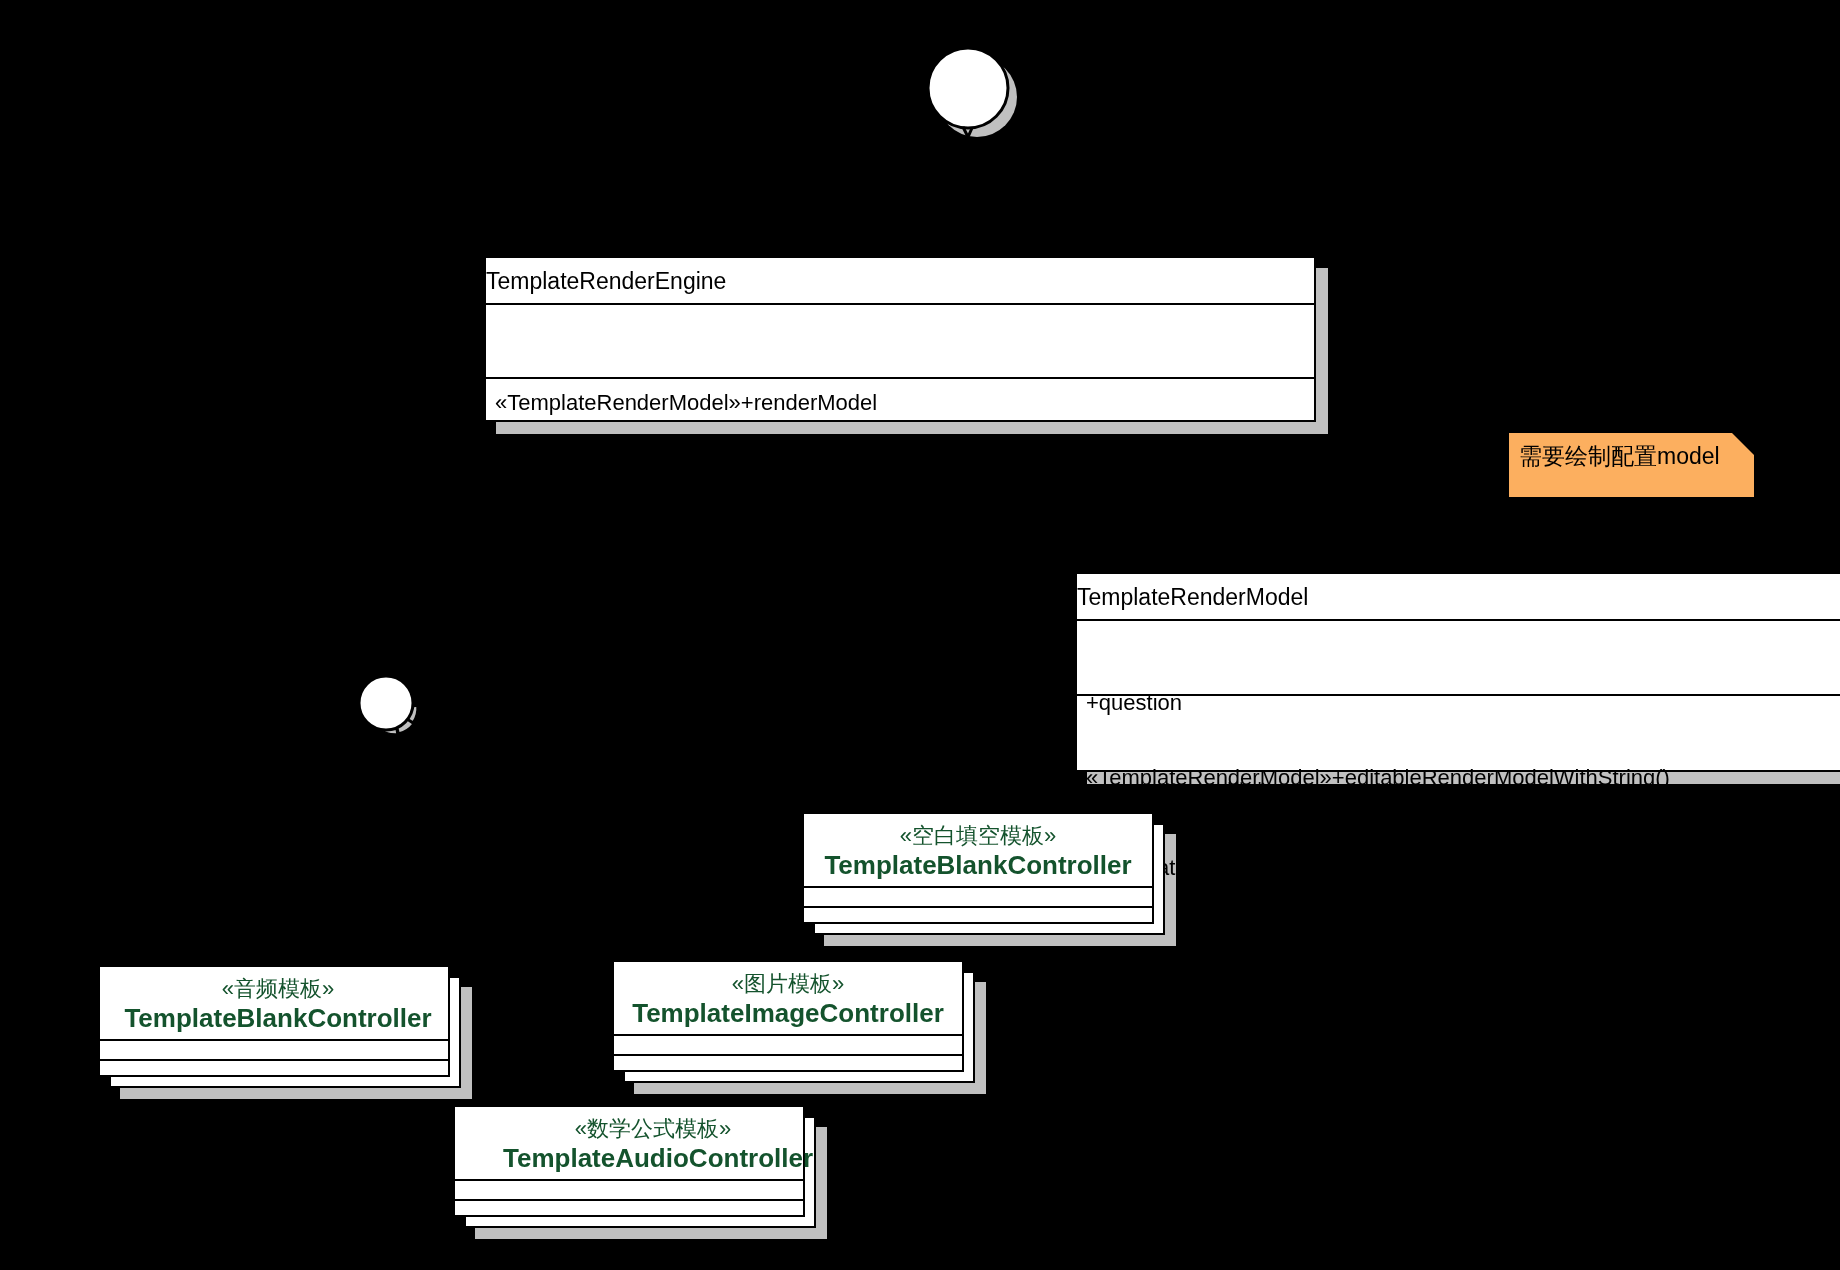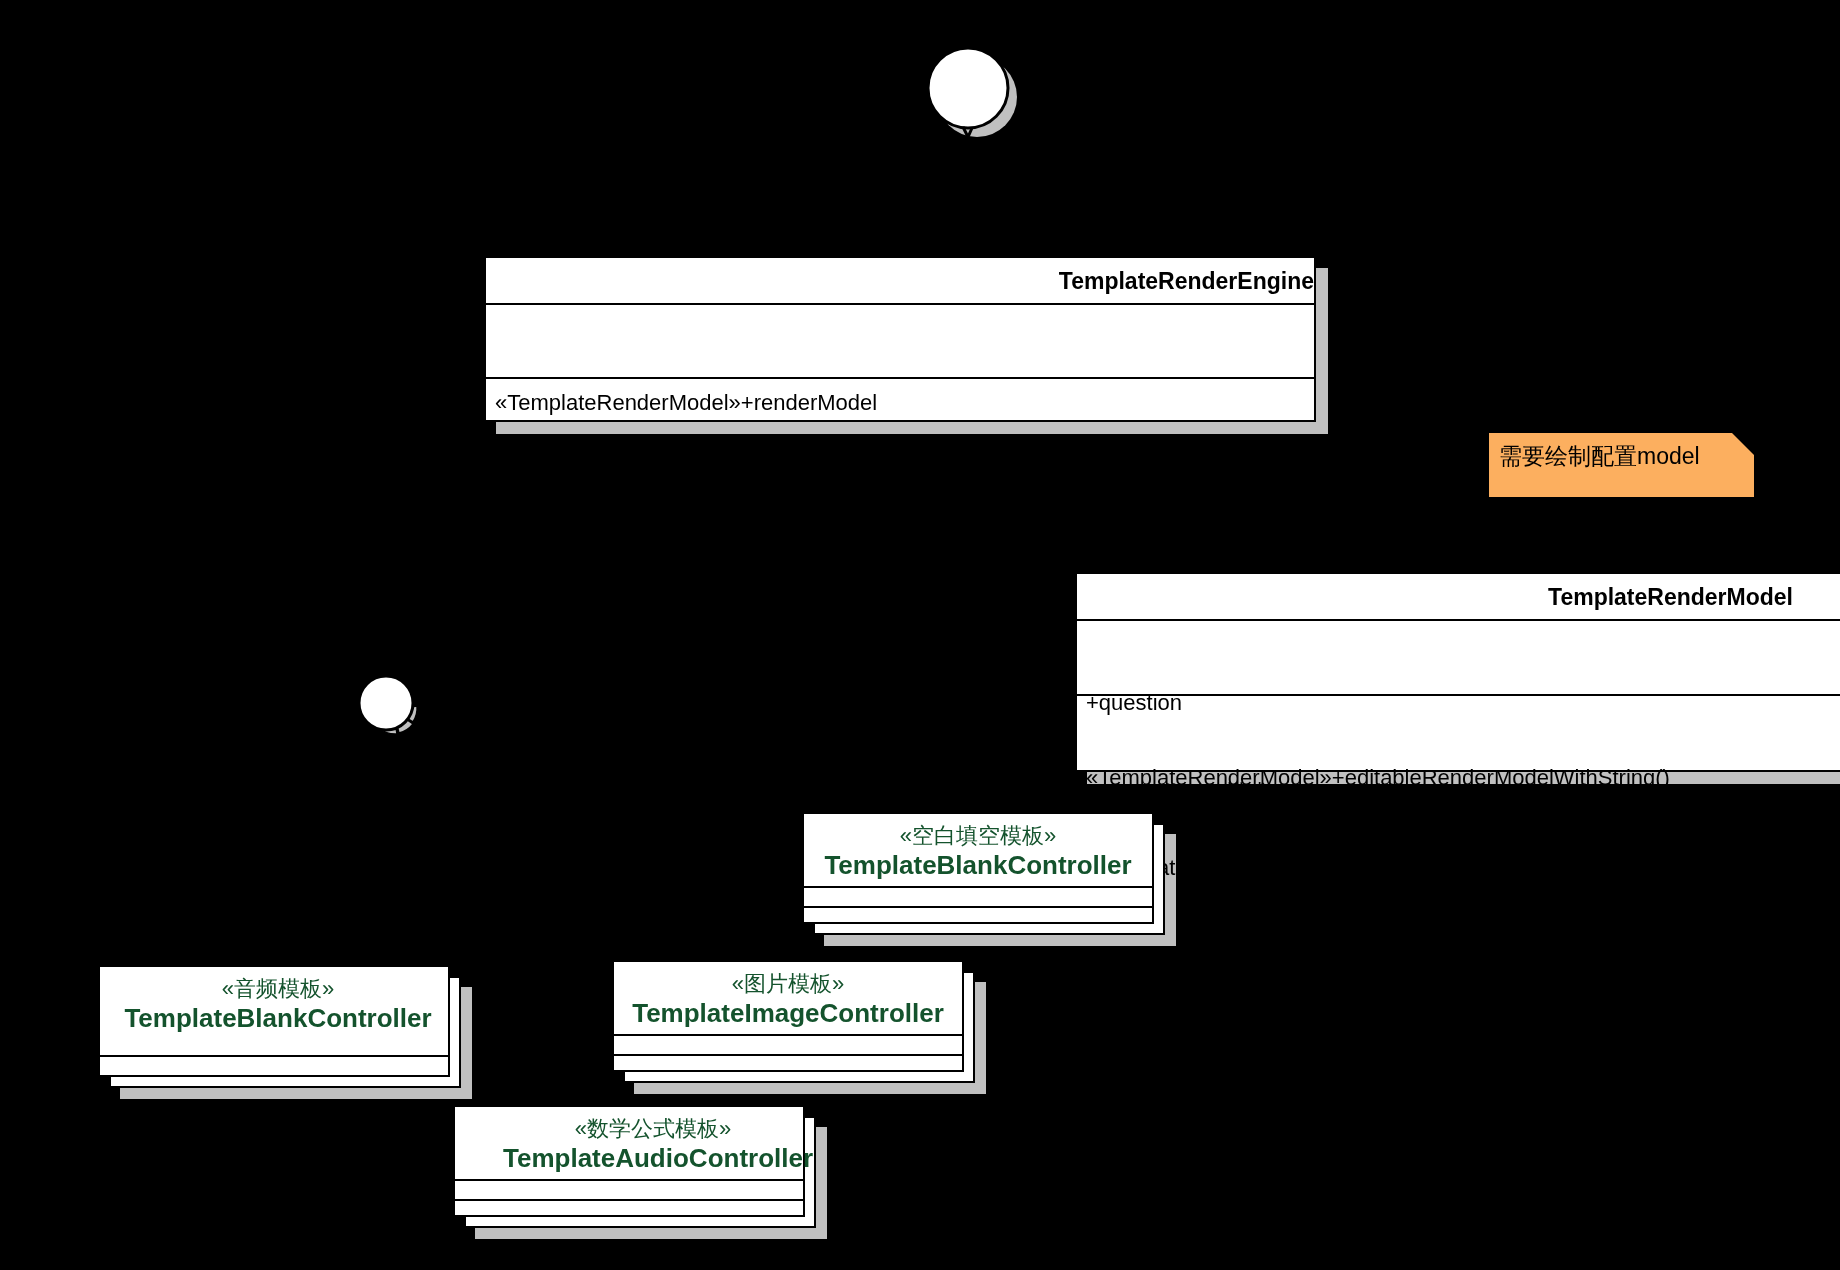--- a/index.html
+++ b/index.html
@@ -19,22 +19,22 @@
     border:2px solid #000000;
     box-sizing:border-box;
     z-index:2;
   }
   .uml-shadow{
     position:absolute;
     background:#c0c0c0;
     z-index:1;
   }
   .uml-title{
-    text-align:right;
-    font-weight:bold;
+    text-align:left;
+    font-weight:normal;
     color:#000;
     box-sizing:border-box;
   }
   .uml-sep{height:0;border-top:2px solid #000;}
   .uml-compartment{
     box-sizing:border-box;
     color:#000;
     white-space:pre;
   }
   .uml-line{display:block;}
@@ -59,20 +59,21 @@
   
   #note{position:absolute;left:1489px;top:433px;width:265px;height:64px;z-index:5;}
   #note .note-body{
     position:absolute;inset:0;
     background:#fcaf5f;
     color:#000;
     font-size:23px;
     padding:8px 10px 0 10px;
     box-sizing:border-box;
     clip-path:polygon(0 0, calc(100% - 22px) 0, 100% 22px, 100% 100%, 0 100%);
+    margin-left:20px;
   }
 
   
   .ctrl .stack-back{
     position:absolute;background:#c0c0c0;z-index:1;
   }
   .ctrl .stack-mid{
     position:absolute;background:#ffffff;border:2px solid #000;z-index:2;box-sizing:border-box;
   }
   .ctrl .uml-card{z-index:3;}
@@ -162,21 +163,21 @@
       <div class="ctrl-row"></div>
       <div class="uml-sep"></div>
       <div class="ctrl-row"></div>
     </div>
   </div>
 
   <div class="uml-box ctrl" id="ctrl-audio" style="left:98px;top:965px;width:352px;height:112px;">
     <div class="stack-back" style="left:22px;top:22px;width:352px;height:112px;"></div>
     <div class="stack-mid" style="left:11px;top:11px;width:352px;height:112px;"></div>
     <div class="uml-card" style="width:352px;height:112px;">
-      <div class="ctrl-head" style="height:88px;padding-left:8px;">
+      <div class="ctrl-head" style="height:72px;padding-left:8px;">
         <span class="ctrl-stereo">«音频模板»</span>
         <span class="ctrl-name">TemplateBlankController</span>
       </div>
       <div class="uml-sep"></div>
       <div class="ctrl-row"></div>
       <div class="uml-sep"></div>
       <div class="ctrl-row"></div>
     </div>
   </div>
 

